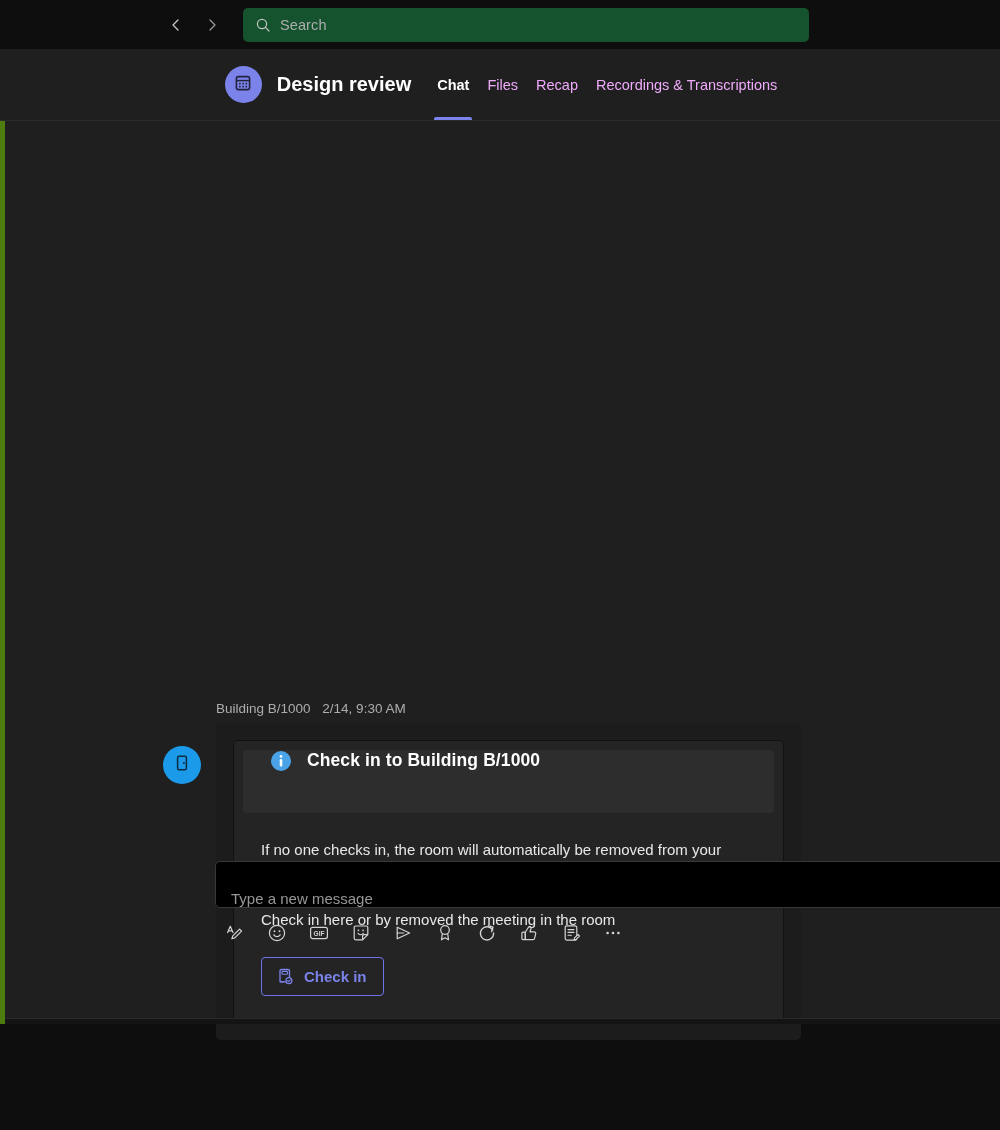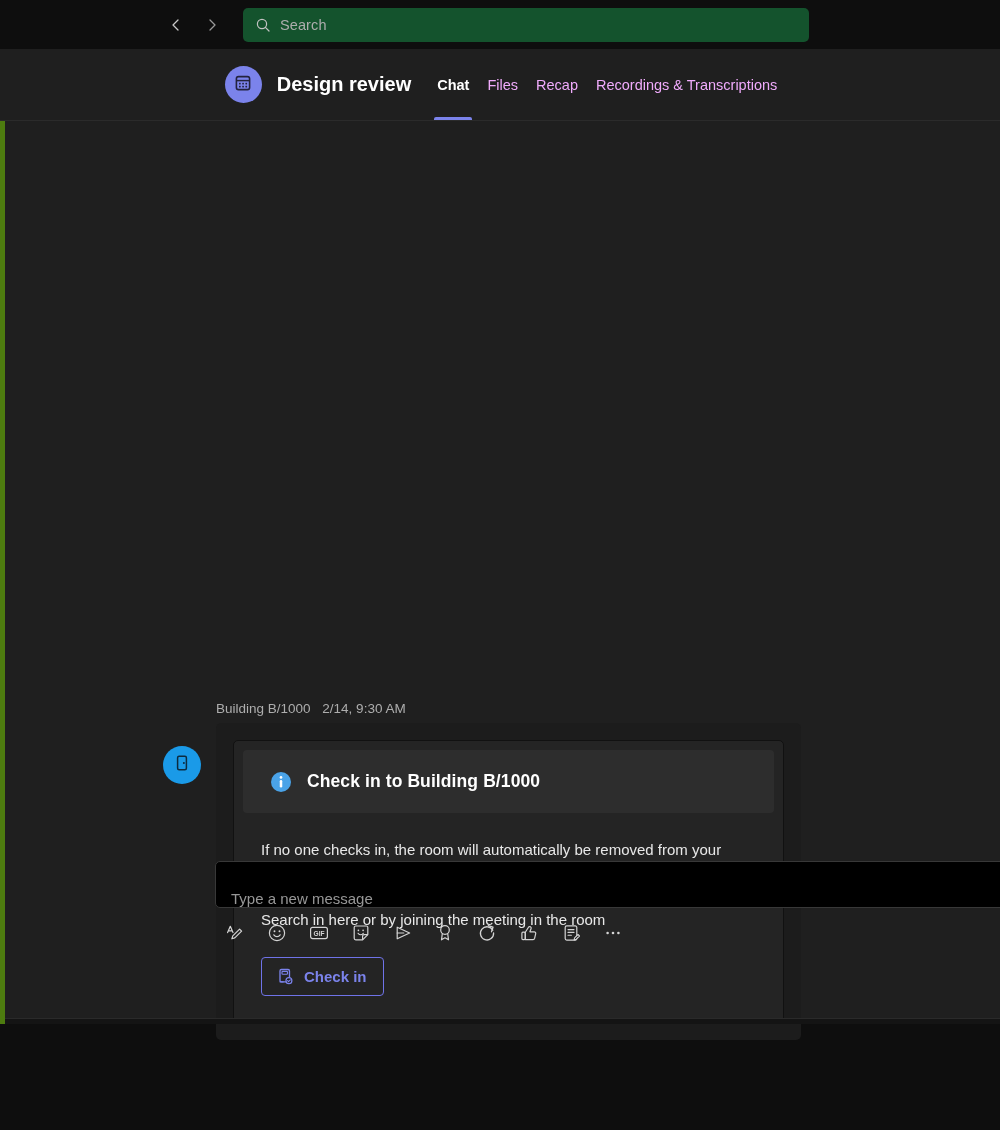--- a/index.html
+++ b/index.html
@@ -159,21 +159,20 @@
     border: 1px solid #111111;
     border-radius: 5px;
     overflow: hidden;
   }
   .card-banner {
     background: #2d2d2d;
     border-radius: 4px;
     margin: 9px 9px 0 9px;
     height: 63px;
     display: flex;
-    align-items: center;
     padding-left: 27px;
   }
   .info-icon { flex: 0 0 auto; margin-right: 15px; display: flex; }
   .card-banner-title {
     color: #ffffff;
     font-size: 17.5px;
     font-weight: bold;
     letter-spacing: 0.1px;
   }
 
@@ -332,21 +331,21 @@
                 <circle cx="11" cy="11" r="10" fill="#4aa3e8"></circle>
                 <circle cx="11" cy="6.4" r="1.35" fill="#ffffff"></circle>
                 <rect x="9.75" y="9" width="2.5" height="7.4" rx="1.25" fill="#ffffff"></rect>
               </svg>
             </span>
             <span class="card-banner-title">Check in to Building B/1000</span>
           </div>
 
           <div class="card-body">
             <div class="card-para">If no one checks in, the room will automatically be removed from your meeting to make it available to others.</div>
-            <div class="card-para second">Search in here or by joining the meeting in the room</div>
+            <div class="card-para second">Check in here or by removed the meeting in the room</div>
 
             <button class="checkin-btn">
               <span>
                 <svg width="19" height="19" viewBox="0 0 20 20" fill="none">
                   <rect x="4.2" y="2.6" width="10" height="13" rx="1.5" stroke="#7b83eb" stroke-width="1.4"></rect>
                   <rect x="6.3" y="4.6" width="5.8" height="3" rx="0.8" stroke="#7b83eb" stroke-width="1.2"></rect>
                   <path d="M4.2 15.6h3.4" stroke="#7b83eb" stroke-width="1.3" stroke-linecap="round"></path>
                   <circle cx="13.6" cy="14.4" r="3.1" fill="#1c1c1c" stroke="#7b83eb" stroke-width="1.3"></circle>
                   <path d="M12.2 14.4l1 1.1 1.9-2" stroke="#7b83eb" stroke-width="1.2" stroke-linecap="round" stroke-linejoin="round"></path>
                 </svg>

